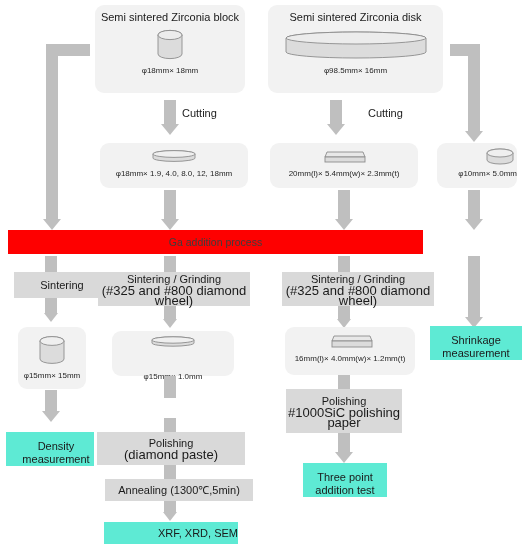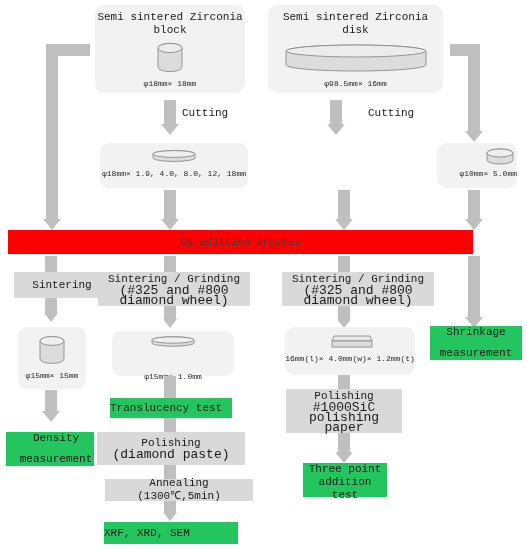--- a/index.html
+++ b/index.html
@@ -1,20 +1,20 @@
 <!DOCTYPE html>
 <html><head>
 <meta charset="utf-8">
 <style>
   html,body{margin:0;padding:0;background:#fff;}
   #canvas{
     position:relative;
     width:527px;height:550px;
     background:#ffffff;
-    font-family:Liberation Mono, monospace;
+    font-family:Liberation Sans, sans-serif;
     overflow:hidden;
   }
   .abs{position:absolute;box-sizing:border-box;}
 
   
   .card{
     background:#f2f2f2;
     border-radius:9px;
     display:flex;flex-direction:column;
     align-items:center;justify-content:flex-start;
@@ -36,22 +36,22 @@
     background:#d9d9d9;
     display:flex;flex-direction:column;
     align-items:center;justify-content:center;
     text-align:center;color:#1a1a1a;
   }
   .pbox .l1{font-size:11px;line-height:13px;}
   .pbox .l2{font-size:13px;line-height:10px;}
 
   
   .abox{
-    background:#22c55e;
-    display:flex;align-items:center;justify-content:space-between;
+    background:#5eead4;
+    display:flex;align-items:center;justify-content:flex-end;
     text-align:center;color:#1a1a1a;
     font-size:11px;line-height:13px;
   }
 
   
   .redband{
     background:#fe0000;
     display:flex;align-items:center;justify-content:center;
     color:#3d3d3d;font-size:10.5px;
   }
@@ -126,20 +126,29 @@
     <div class="card-art" style="height:24px;margin-top:2px;">
       <svg width="46" height="18" viewBox="0 0 46 18">
         <ellipse cx="23" cy="6" rx="21" ry="3.4" fill="#e8e8e8" stroke="#8c8c8c" stroke-width="0.9"></ellipse>
         <path d="M2 6 L2 10 A21 3.4 0 0 0 44 10 L44 6" fill="#dcdcdc" stroke="#8c8c8c" stroke-width="0.9"></path>
         <ellipse cx="23" cy="6" rx="21" ry="3.4" fill="#efefef" stroke="#8c8c8c" stroke-width="0.9"></ellipse>
       </svg>
     </div>
     <div class="card-dim">φ18mm× 1.9, 4.0, 8.0, 12, 18mm</div>
   </div>
 
+  <div class="abs card" style="left:270px;top:143px;width:148px;height:45px;">
+    <div class="card-art" style="height:24px;margin-top:2px;">
+      <svg width="46" height="18" viewBox="0 0 46 18">
+        <polygon points="6,4 42,4 44,9 4,9" fill="#e8e8e8" stroke="#8c8c8c" stroke-width="0.9"></polygon>
+        <rect x="4" y="9" width="40" height="5" fill="#dcdcdc" stroke="#8c8c8c" stroke-width="0.9"></rect>
+      </svg>
+    </div>
+    <div class="card-dim">20mm(l)× 5.4mm(w)× 2.3mm(t)</div>
+  </div>
 
   <div class="abs card" style="left:437px;top:143px;width:80px;height:45px;align-items:flex-end;">
     <div class="card-art" style="height:24px;margin-top:2px;">
       <svg width="34" height="20" viewBox="0 0 34 20">
         <ellipse cx="17" cy="6" rx="13" ry="4" fill="#e8e8e8" stroke="#8c8c8c" stroke-width="0.9"></ellipse>
         <path d="M4 6 L4 13 A13 4 0 0 0 30 13 L30 6" fill="#dcdcdc" stroke="#8c8c8c" stroke-width="0.9"></path>
         <ellipse cx="17" cy="6" rx="13" ry="4" fill="#efefef" stroke="#8c8c8c" stroke-width="0.9"></ellipse>
       </svg>
     </div>
     <div class="card-dim">φ10mm× 5.0mm</div>
@@ -147,21 +156,21 @@
 
   <div class="abs stem" style="left:164px;top:190px;width:12px;height:30px;"></div>
   <div class="abs arrow-head" style="left:161px;top:219px;"></div>
 
   <div class="abs stem" style="left:338px;top:190px;width:12px;height:30px;"></div>
   <div class="abs arrow-head" style="left:335px;top:219px;"></div>
 
   <div class="abs stem" style="left:468px;top:190px;width:12px;height:30px;"></div>
   <div class="abs arrow-head" style="left:465px;top:219px;"></div>
 
-  <div class="abs redband" style="left:8px;top:230px;width:465px;height:24px;align-items:center;">
+  <div class="abs redband" style="left:8px;top:230px;width:415px;height:24px;align-items:center;">
     <span>Ga addition process</span>
   </div>
 
   <div class="abs stem" style="left:45px;top:256px;width:12px;height:16px;"></div>
   <div class="abs stem" style="left:164px;top:256px;width:12px;height:16px;"></div>
   <div class="abs stem" style="left:338px;top:256px;width:12px;height:16px;"></div>
 
   <div class="abs stem" style="left:468px;top:256px;width:12px;height:62px;"></div>
   <div class="abs arrow-head" style="left:465px;top:317px;"></div>
 
@@ -228,23 +237,20 @@
   <div class="abs stem" style="left:45px;top:390px;width:12px;height:22px;"></div>
   <div class="abs arrow-head" style="left:42px;top:411px;"></div>
 
   <div class="abs abox" style="left:6px;top:432px;width:88px;height:34px;flex-direction:column;padding-left:12px;">
     <div>Density</div>
     <div>measurement</div>
   </div>
 
   <div class="abs stem" style="left:164px;top:376px;width:12px;height:22px;"></div>
 
-  <div class="abs abox" style="left:110px;top:398px;width:122px;height:20px;">
-    <span>Translucency test</span>
-  </div>
 
   <div class="abs stem" style="left:164px;top:418px;width:12px;height:14px;"></div>
 
   <div class="abs pbox" style="left:97px;top:432px;width:148px;height:33px;">
     <div class="l1">Polishing</div>
     <div class="l2">(diamond paste)</div>
   </div>
 
   <div class="abs stem" style="left:164px;top:465px;width:12px;height:14px;"></div>
 

